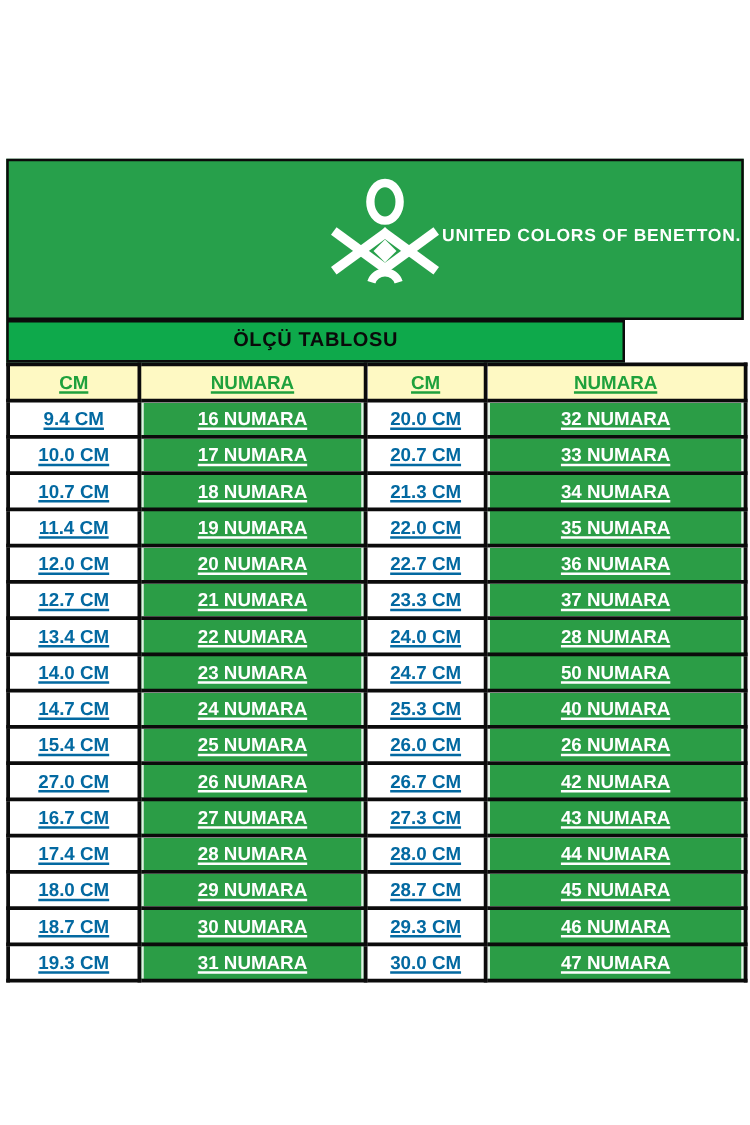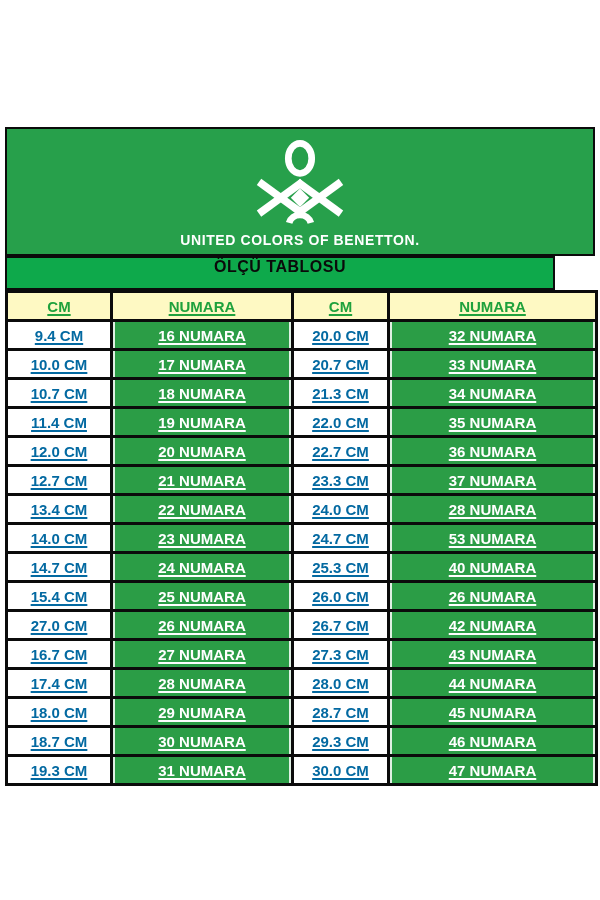--- a/index.html
+++ b/index.html
@@ -18,43 +18,43 @@
     width: 590px;
   }
   
   .logo-band {
     box-sizing: border-box;
     width: 590px;
     height: 129px;
     background: var(--banner_green, #27A04B);
     border: 2px solid var(--border_black, #0b0b0b);
     display: flex;
-    flex-direction: column;
+    flex-direction: row;
     align-items: center;
     justify-content: flex-end;
     padding-bottom: 7px;
   }
   .knot-logo { display: block; margin-bottom: 9px; }
   .brand-text {
     color: #ffffff;
     font-size: 14px;
     font-weight: bold;
     letter-spacing: 0.6px;
     line-height: 1;
     white-space: nowrap;
   }
   
   .title-band {
     box-sizing: border-box;
-    width: 550px;
+    width: 495px;
     height: 34px;
     background: var(--title_green, #0EA94B);
     border: 2px solid var(--border_black, #0b0b0b);
     display: flex;
-    align-items: flex-start;
+    align-items: center;
     justify-content: center;
   }
   .title-band span {
     color: #0a0a0a;
     font-weight: bold;
     font-size: 16px;
     letter-spacing: 0.5px;
   }
   
   table.size-table {
@@ -176,21 +176,21 @@
           <tr>
             <td class="cm">13.4 CM</td>
             <td class="num">22 NUMARA</td>
             <td class="cm">24.0 CM</td>
             <td class="num">28 NUMARA</td>
           </tr>
           <tr>
             <td class="cm">14.0 CM</td>
             <td class="num">23 NUMARA</td>
             <td class="cm">24.7 CM</td>
-            <td class="num">53 NUMARA</td>
+            <td class="num">50 NUMARA</td>
           </tr>
           <tr>
             <td class="cm">14.7 CM</td>
             <td class="num">24 NUMARA</td>
             <td class="cm">25.3 CM</td>
             <td class="num">40 NUMARA</td>
           </tr>
           <tr>
             <td class="cm">15.4 CM</td>
             <td class="num">25 NUMARA</td>

